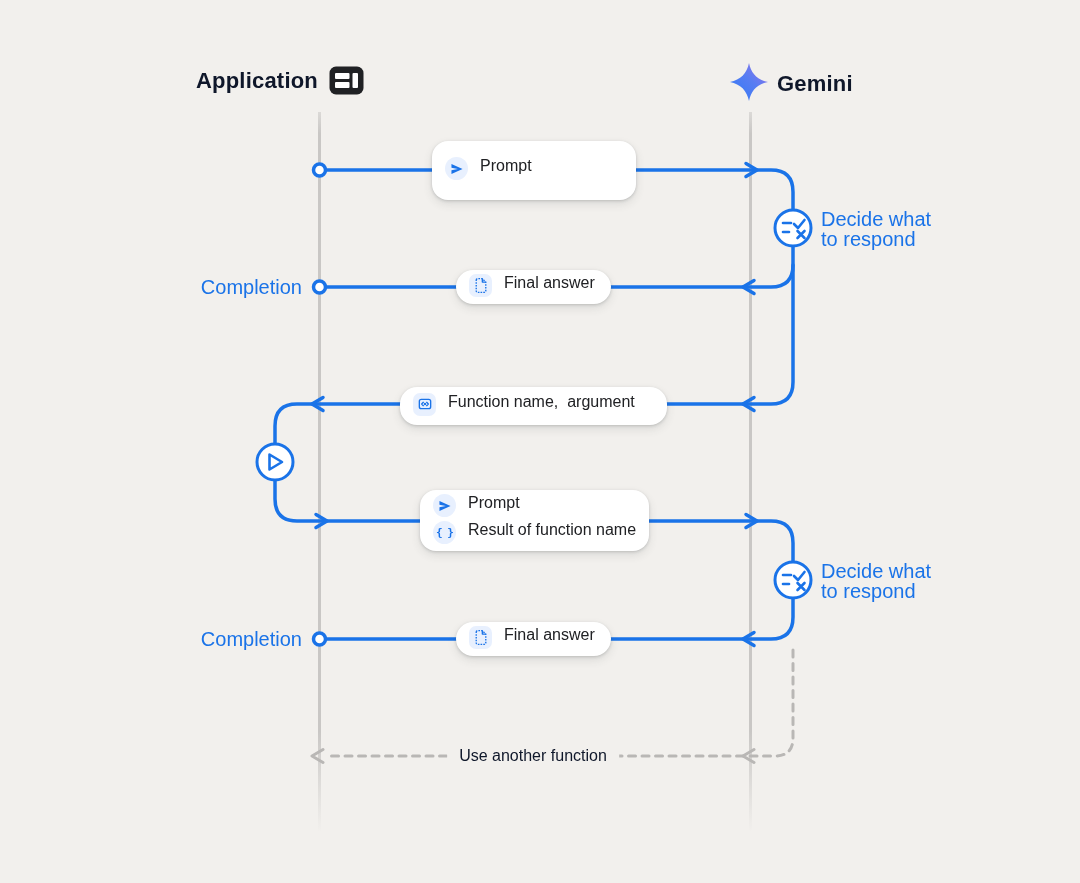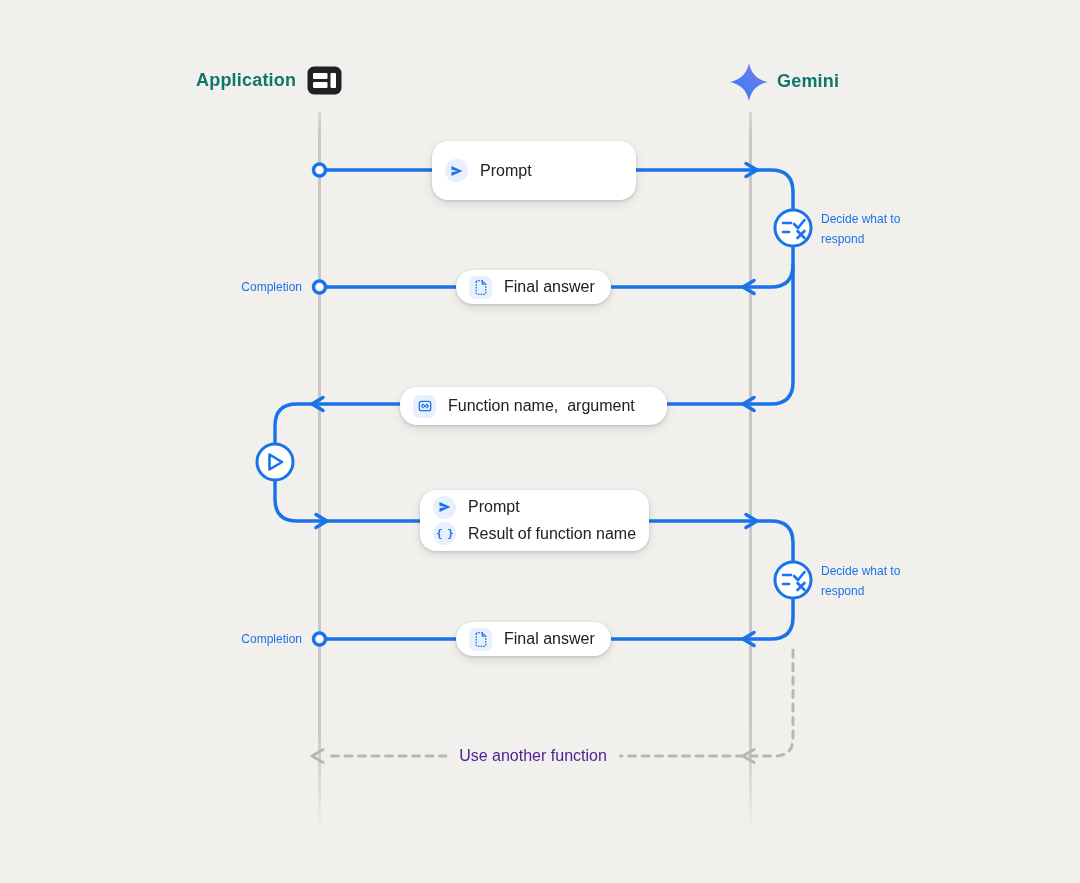--- a/index.html
+++ b/index.html
@@ -5,40 +5,40 @@
   html,body{margin:0;padding:0;}
   .canvas{
     position:relative;width:1080px;height:883px;overflow:hidden;
     background:#f2f0ed;
     font-family:"Liberation Sans","DejaVu Sans",sans-serif;
     -webkit-font-smoothing:antialiased;
   }
   .abs{position:absolute;}
   svg.layer{position:absolute;left:0;top:0;}
   .actor-header{display:flex;align-items:center;gap:11px;}
-  .actor-label{font-size:18px;font-weight:600;color:#0f766e;letter-spacing:.2px;}
+  .actor-label{font-size:22px;font-weight:600;color:#0f172a;letter-spacing:.2px;}
   .msg-box{
     position:absolute;background:#ffffff;border-radius:17px;
     box-shadow:0 1px 3px rgba(60,64,67,.22),0 4px 10px rgba(60,64,67,.12);
     display:flex;flex-direction:column;justify-content:center;
     padding:4px 0;box-sizing:border-box;
   }
-  .msg-row{display:flex;align-items:center;height:27px;padding:0 16px 0 13px;gap:12px;}
+  .msg-row{display:flex;height:27px;padding:0 16px 0 13px;gap:12px;}
   .chip{
     width:23px;height:23px;border-radius:50%;background:#e8f0fe;flex:0 0 auto;
     display:flex;align-items:center;justify-content:center;
   }
   .chip.sq{border-radius:7px;}
   .msg-label{font-size:16px;font-weight:500;color:#202124;white-space:pre;}
-  .blue-label{color:#1a73e8;font-size:12px;font-weight:500;line-height:20px;}
+  .blue-label{color:#1a73e8;font-size:20px;font-weight:500;line-height:20px;}
   .braces-glyph{font-family:"DejaVu Sans Mono",monospace;font-size:11px;font-weight:700;color:#1a73e8;letter-spacing:-1px;}
   .loop-label{
     position:absolute;transform:translate(-50%,-50%);
     background:#f2f0ed;padding:0 12px;
-    font-size:16px;font-weight:500;color:#4c1d95;white-space:nowrap;
+    font-size:16px;font-weight:500;color:#0f172a;white-space:nowrap;
   }
 </style>
 </head>
 <body>
 
 <div class="canvas">
 
   <svg class="layer" width="1080" height="883" viewBox="0 0 1080 883">
     <defs>
       <linearGradient id="lifefade" x1="0" y1="112" x2="0" y2="832" gradientUnits="userSpaceOnUse">

